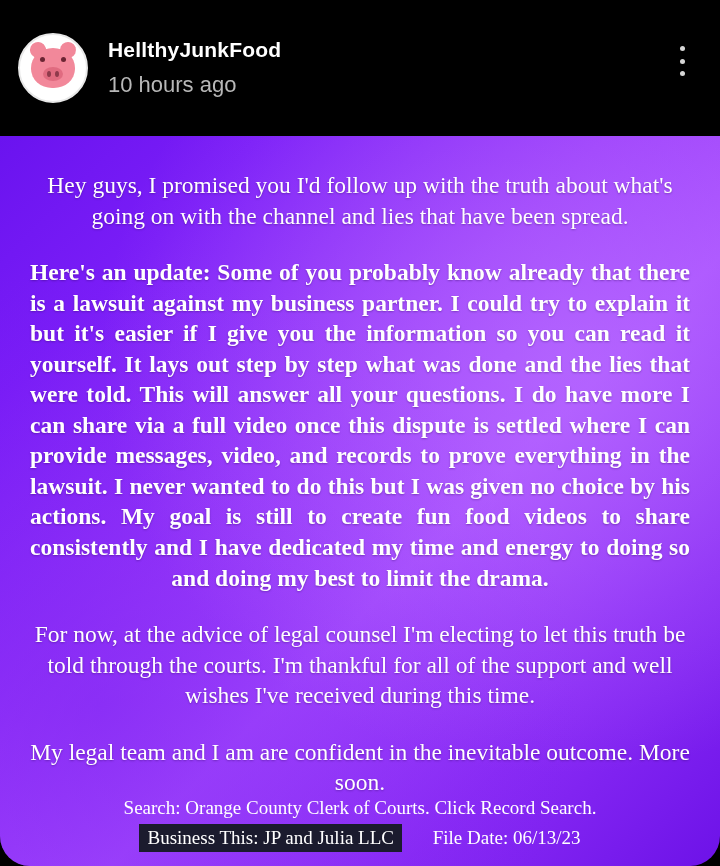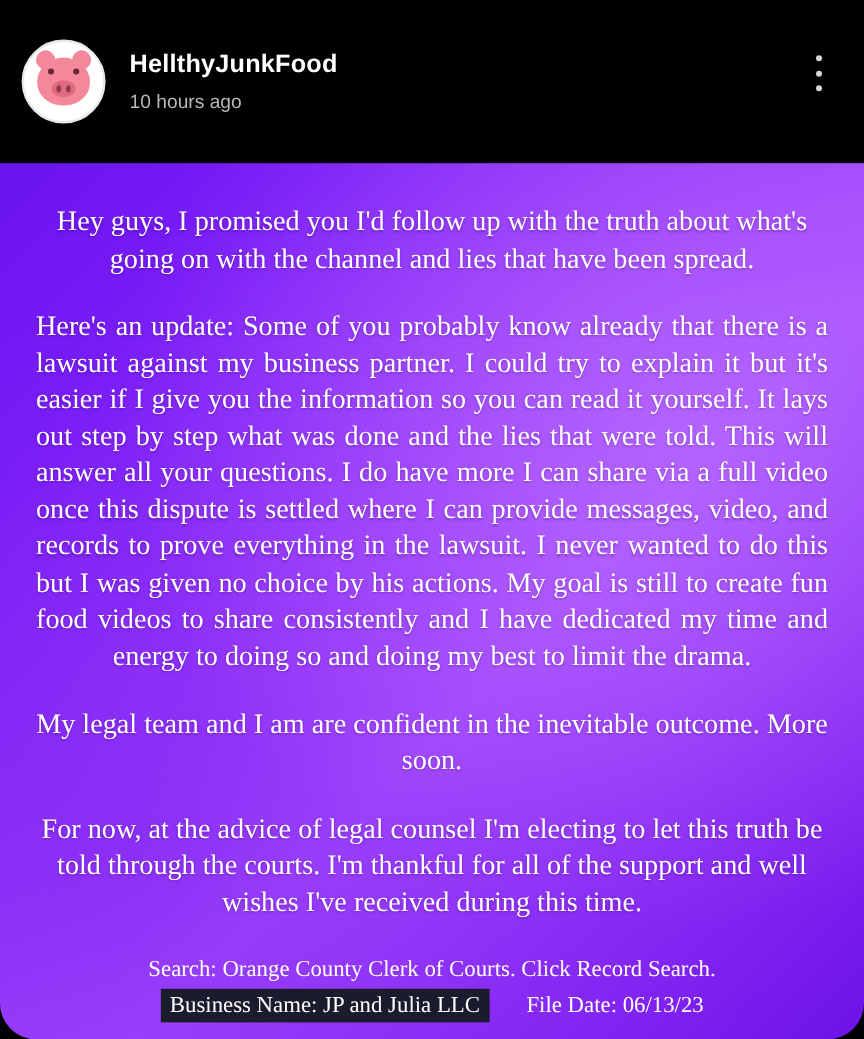--- a/index.html
+++ b/index.html
@@ -103,21 +103,21 @@
   }
   .channel-name {
     color: #ffffff;
     font-size: 21px;
     font-weight: bold;
     letter-spacing: 0.2px;
     line-height: 1.2;
   }
   .timestamp {
     color: #b8b8b8;
-    font-size: 16px;
+    font-size: 22px;
     margin-top: 10px;
     line-height: 1.2;
   }
   .overflow-menu {
     position: absolute;
     right: 26px;
     top: 44px;
     width: 24px;
     height: 34px;
     display: flex;
@@ -161,20 +161,21 @@
     text-align: center;
     text-shadow: 0 1px 2px rgba(40,0,80,0.35);
   }
   .para {
     margin: 0 0 26px 0;
     text-align: center;
   }
   .para.justified {
     text-align: justify;
     text-align-last: center;
+    font-weight: bold;
   }
   .footer-block {
     position: absolute;
     left: 0;
     right: 0;
     bottom: 14px;
     text-align: center;
     font-family: "Liberation Serif", serif;
     color: #ffffff;
     font-size: 19px;
@@ -220,25 +221,25 @@
       <span></span>
       <span></span>
       <span></span>
     </div>
   </div>
 
   <div class="post-image">
     <div class="image-text">
       <p class="para">Hey guys, I promised you I'd follow up with the truth about what's going on with the channel and lies that have been spread.</p>
       <p class="para justified">Here's an update:  Some of you probably know already that there is a lawsuit against my business partner.  I could try to explain it but it's easier if I give you the information so you can read it yourself.  It lays out step by step what was done and the lies that were told.  This will answer all your questions.  I do have more I can share via a full video once this dispute is settled where I can provide messages, video, and records to prove everything in the lawsuit.  I never wanted to do this but I was given no choice by his actions.  My goal is still to create fun food videos to share consistently and I have dedicated my time and energy to doing so and doing my best to limit the drama.</p>
+      <p class="para">For now, at the advice of legal counsel I'm electing to let this truth be told through the courts. I'm thankful for all of the support and well wishes I've received during this time.</p>
       <p class="para">My legal team and I am  are confident in the inevitable outcome.  More soon.</p>
-      <p class="para">For now, at the advice of legal counsel I'm electing to let this truth be told through the courts. I'm thankful for all of the support and well wishes I've received during this time.</p>
     </div>
     <div class="footer-block">
       <span class="footer-line1">Search:  Orange County Clerk of Courts. Click Record Search.</span>
       <span class="footer-line2">
-        <span class="footer-highlight">Business Name: JP and Julia LLC</span>
+        <span class="footer-highlight">Business This: JP and Julia LLC</span>
         <span class="footer-date">File Date: 06/13/23</span>
       </span>
     </div>
   </div>
 
 </div>
 
 </body></html>

